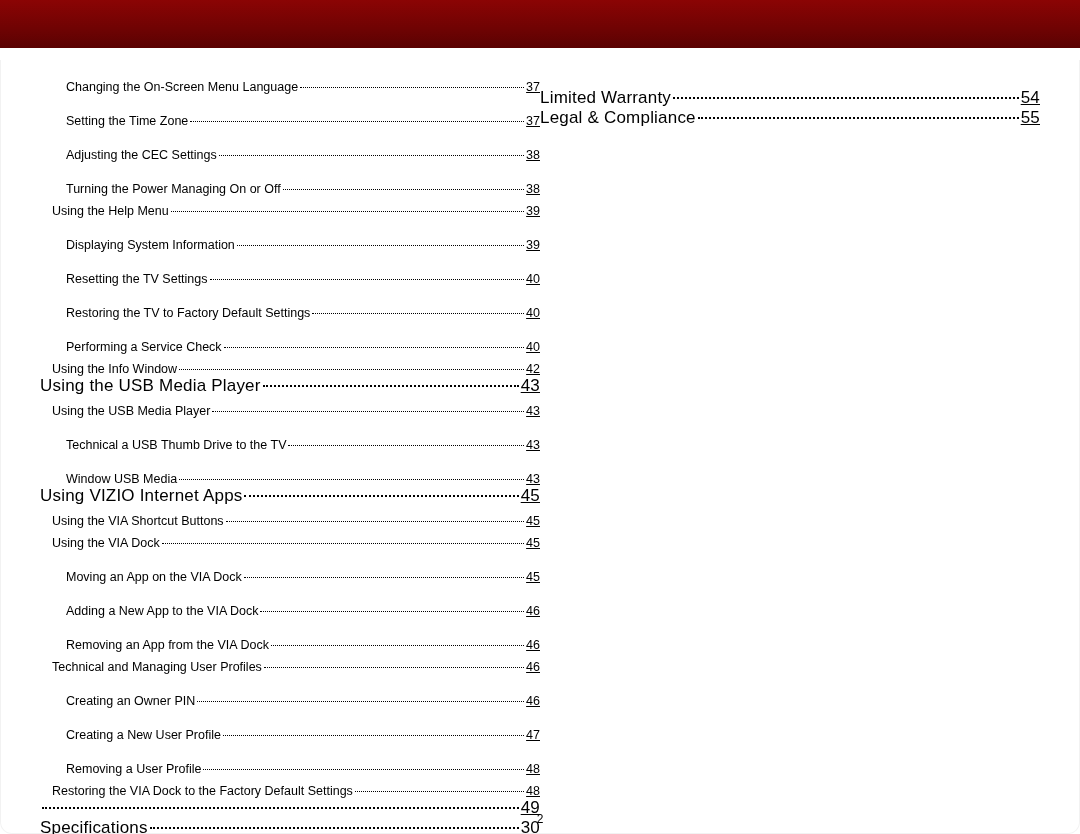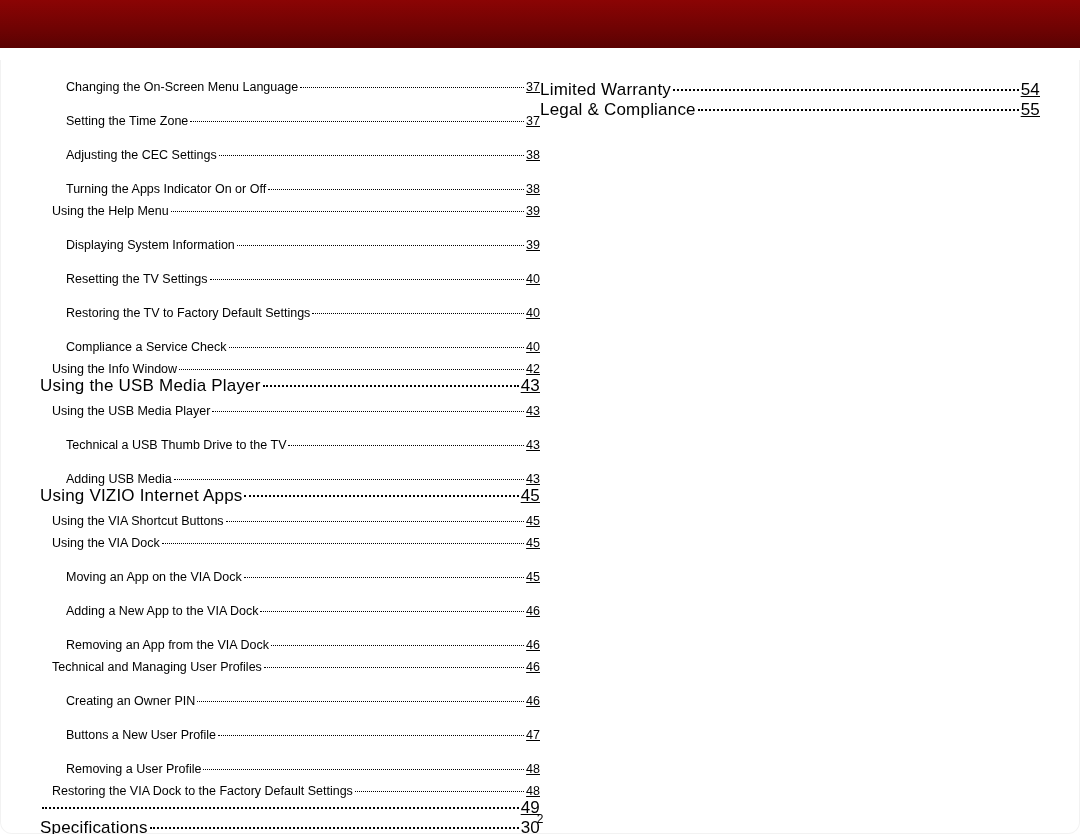--- a/index.html
+++ b/index.html
@@ -47,21 +47,21 @@
     margin:0 2px;
     min-width:6px;
   }
   .toc-row .pg{white-space:nowrap;text-decoration:underline;}
   
   .lvl0{font-size:17px;font-weight:400;letter-spacing:.2px;}
   .lvl0 .dots{border-bottom-width:2px;transform:translateY(-4px);}
   .lvl1{font-size:12.5px;margin-top:8px;padding-left:12px;text-align:right;}
   .lvl2{font-size:12.5px;margin-top:20px;padding-left:26px;}
   .col1-first{margin-top:0;}
-  .lvl0.col2-first{margin-top:0;justify-content:space-between;}
+  .lvl0.col2-first{margin-top:8px;justify-content:space-between;}
   .page-number{
     position:absolute;
     bottom:8px;left:0;right:0;
     text-align:center;
     font-size:12px;
   }
 </style>
 </head>
 <body>
 
@@ -78,21 +78,21 @@
         <span class="label">Setting the Time Zone</span>
         <span class="dots"></span>
         <span class="pg">37</span>
       </div>
       <div class="toc-row lvl2">
         <span class="label">Adjusting the CEC Settings</span>
         <span class="dots"></span>
         <span class="pg">38</span>
       </div>
       <div class="toc-row lvl2">
-        <span class="label">Turning the Apps Indicator On or Off</span>
+        <span class="label">Turning the Power Managing On or Off</span>
         <span class="dots"></span>
         <span class="pg">38</span>
       </div>
       <div class="toc-row lvl1">
         <span class="label">Using the Help Menu</span>
         <span class="dots"></span>
         <span class="pg">39</span>
       </div>
       <div class="toc-row lvl2">
         <span class="label">Displaying System Information</span>
@@ -103,21 +103,21 @@
         <span class="label">Resetting the TV Settings</span>
         <span class="dots"></span>
         <span class="pg">40</span>
       </div>
       <div class="toc-row lvl2">
         <span class="label">Restoring the TV to Factory Default Settings</span>
         <span class="dots"></span>
         <span class="pg">40</span>
       </div>
       <div class="toc-row lvl2">
-        <span class="label">Compliance a Service Check</span>
+        <span class="label">Performing a Service Check</span>
         <span class="dots"></span>
         <span class="pg">40</span>
       </div>
       <div class="toc-row lvl1">
         <span class="label">Using the Info Window</span>
         <span class="dots"></span>
         <span class="pg">42</span>
       </div>
       <div class="toc-row lvl0">
         <span class="label">Using the USB Media Player</span>
@@ -128,21 +128,21 @@
         <span class="label">Using the USB Media Player</span>
         <span class="dots"></span>
         <span class="pg">43</span>
       </div>
       <div class="toc-row lvl2">
         <span class="label">Technical a USB Thumb Drive to the TV</span>
         <span class="dots"></span>
         <span class="pg">43</span>
       </div>
       <div class="toc-row lvl2">
-        <span class="label">Adding USB Media</span>
+        <span class="label">Window USB Media</span>
         <span class="dots"></span>
         <span class="pg">43</span>
       </div>
       <div class="toc-row lvl0">
         <span class="label">Using VIZIO Internet Apps</span>
         <span class="dots"></span>
         <span class="pg">45</span>
       </div>
       <div class="toc-row lvl1">
         <span class="label">Using the VIA Shortcut Buttons</span>
@@ -173,21 +173,21 @@
         <span class="label">Technical and Managing User Profiles</span>
         <span class="dots"></span>
         <span class="pg">46</span>
       </div>
       <div class="toc-row lvl2">
         <span class="label">Creating an Owner PIN</span>
         <span class="dots"></span>
         <span class="pg">46</span>
       </div>
       <div class="toc-row lvl2">
-        <span class="label">Buttons a New User Profile</span>
+        <span class="label">Creating a New User Profile</span>
         <span class="dots"></span>
         <span class="pg">47</span>
       </div>
       <div class="toc-row lvl2">
         <span class="label">Removing a User Profile</span>
         <span class="dots"></span>
         <span class="pg">48</span>
       </div>
       <div class="toc-row lvl1">
         <span class="label">Restoring the VIA Dock to the Factory Default Settings</span>

